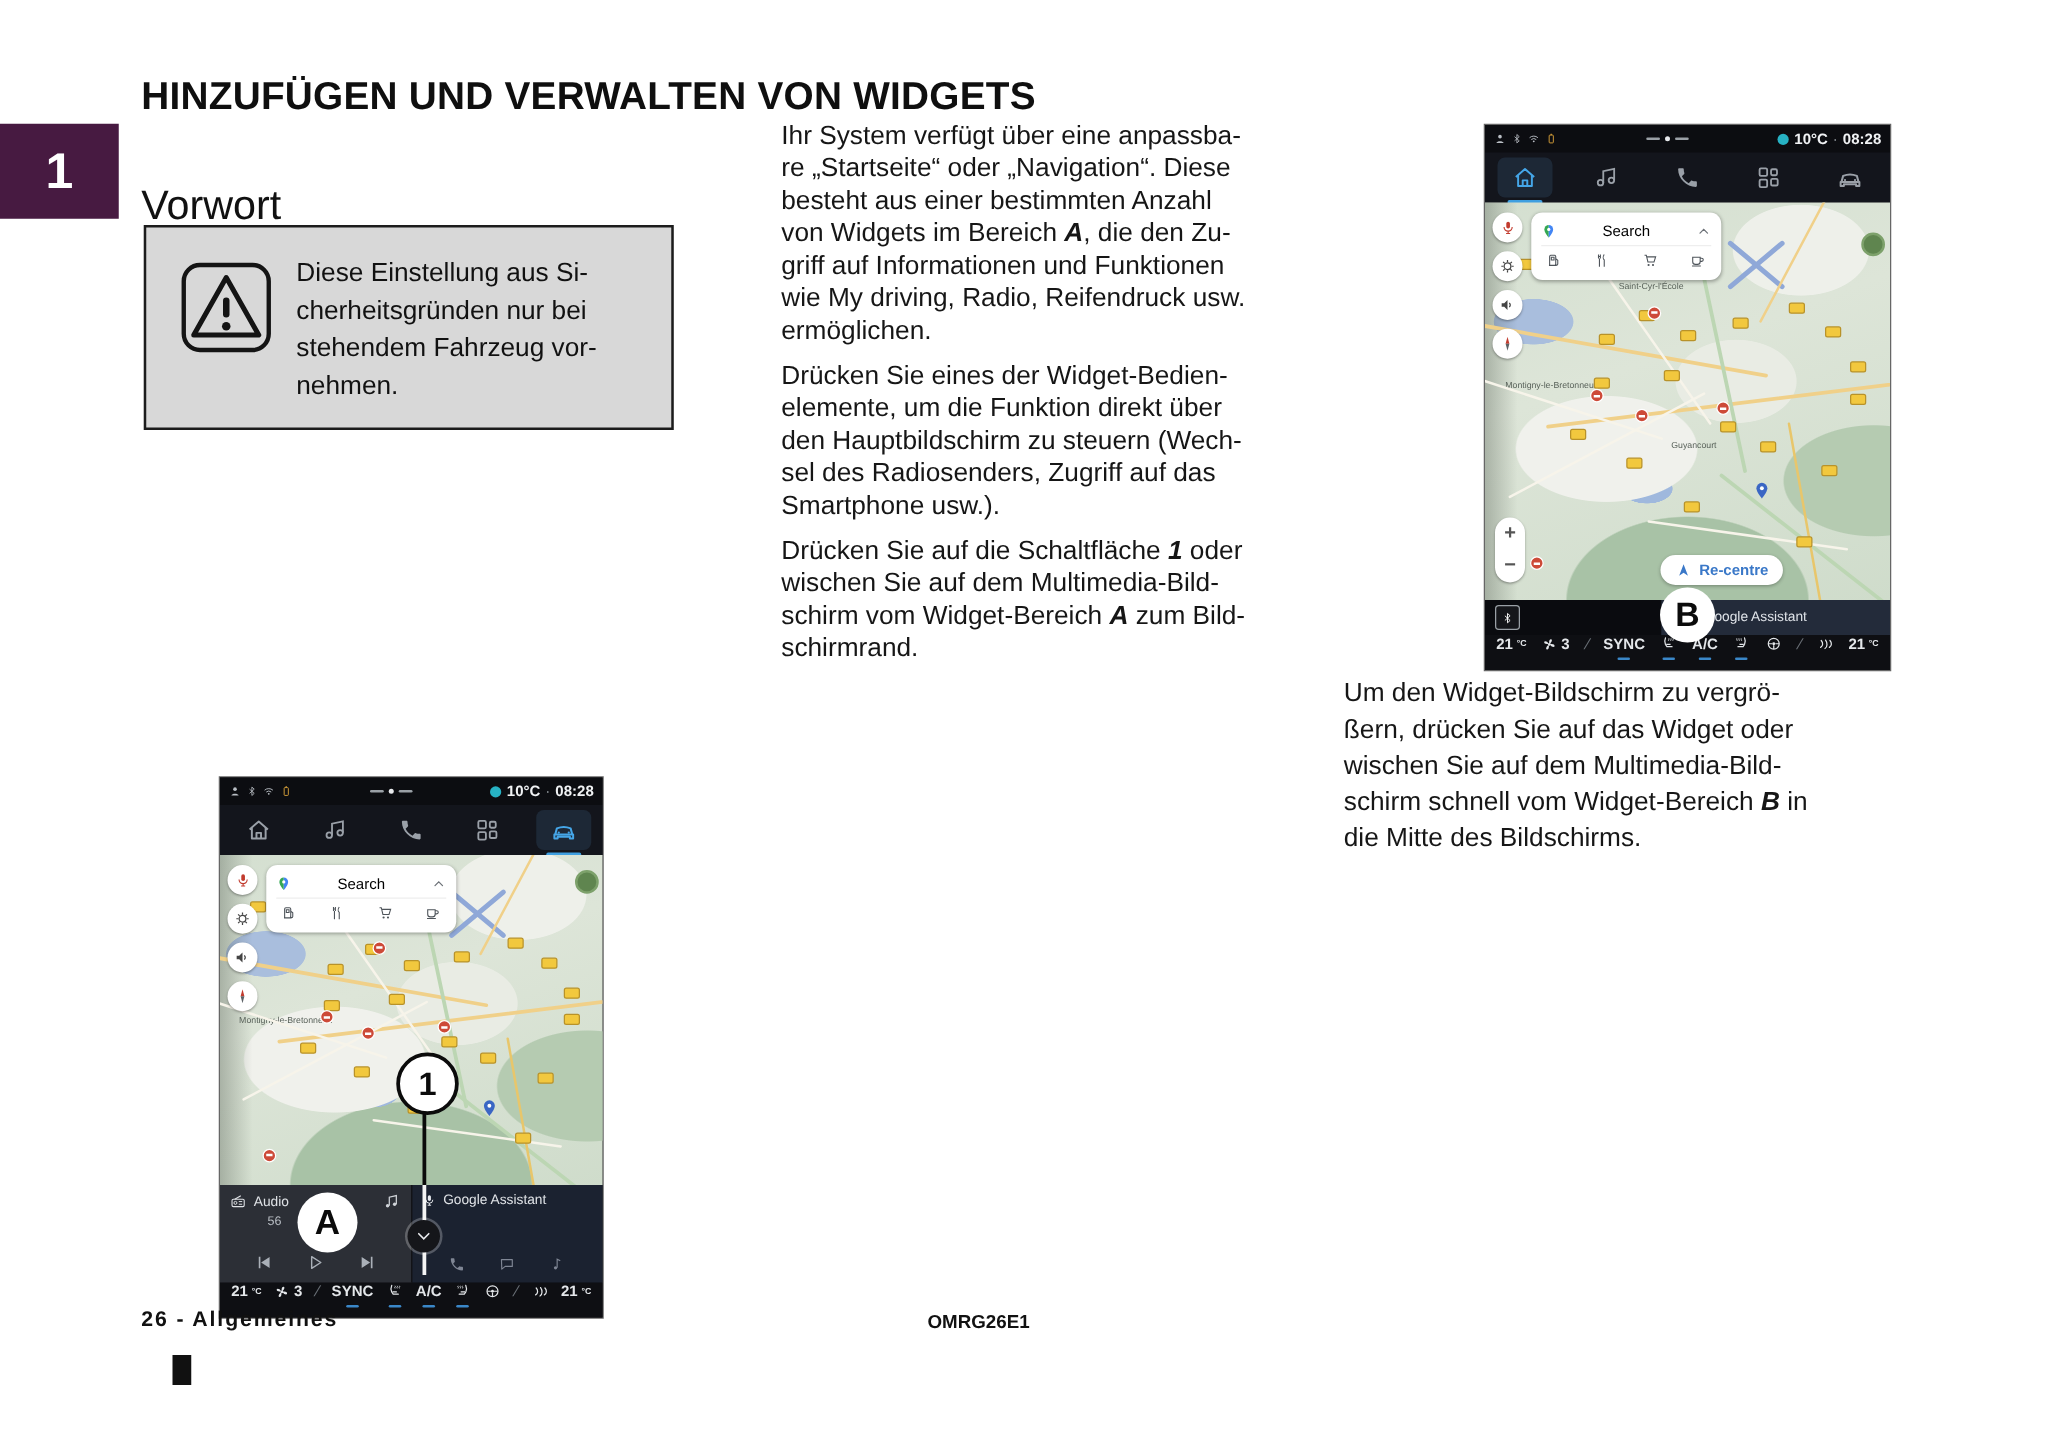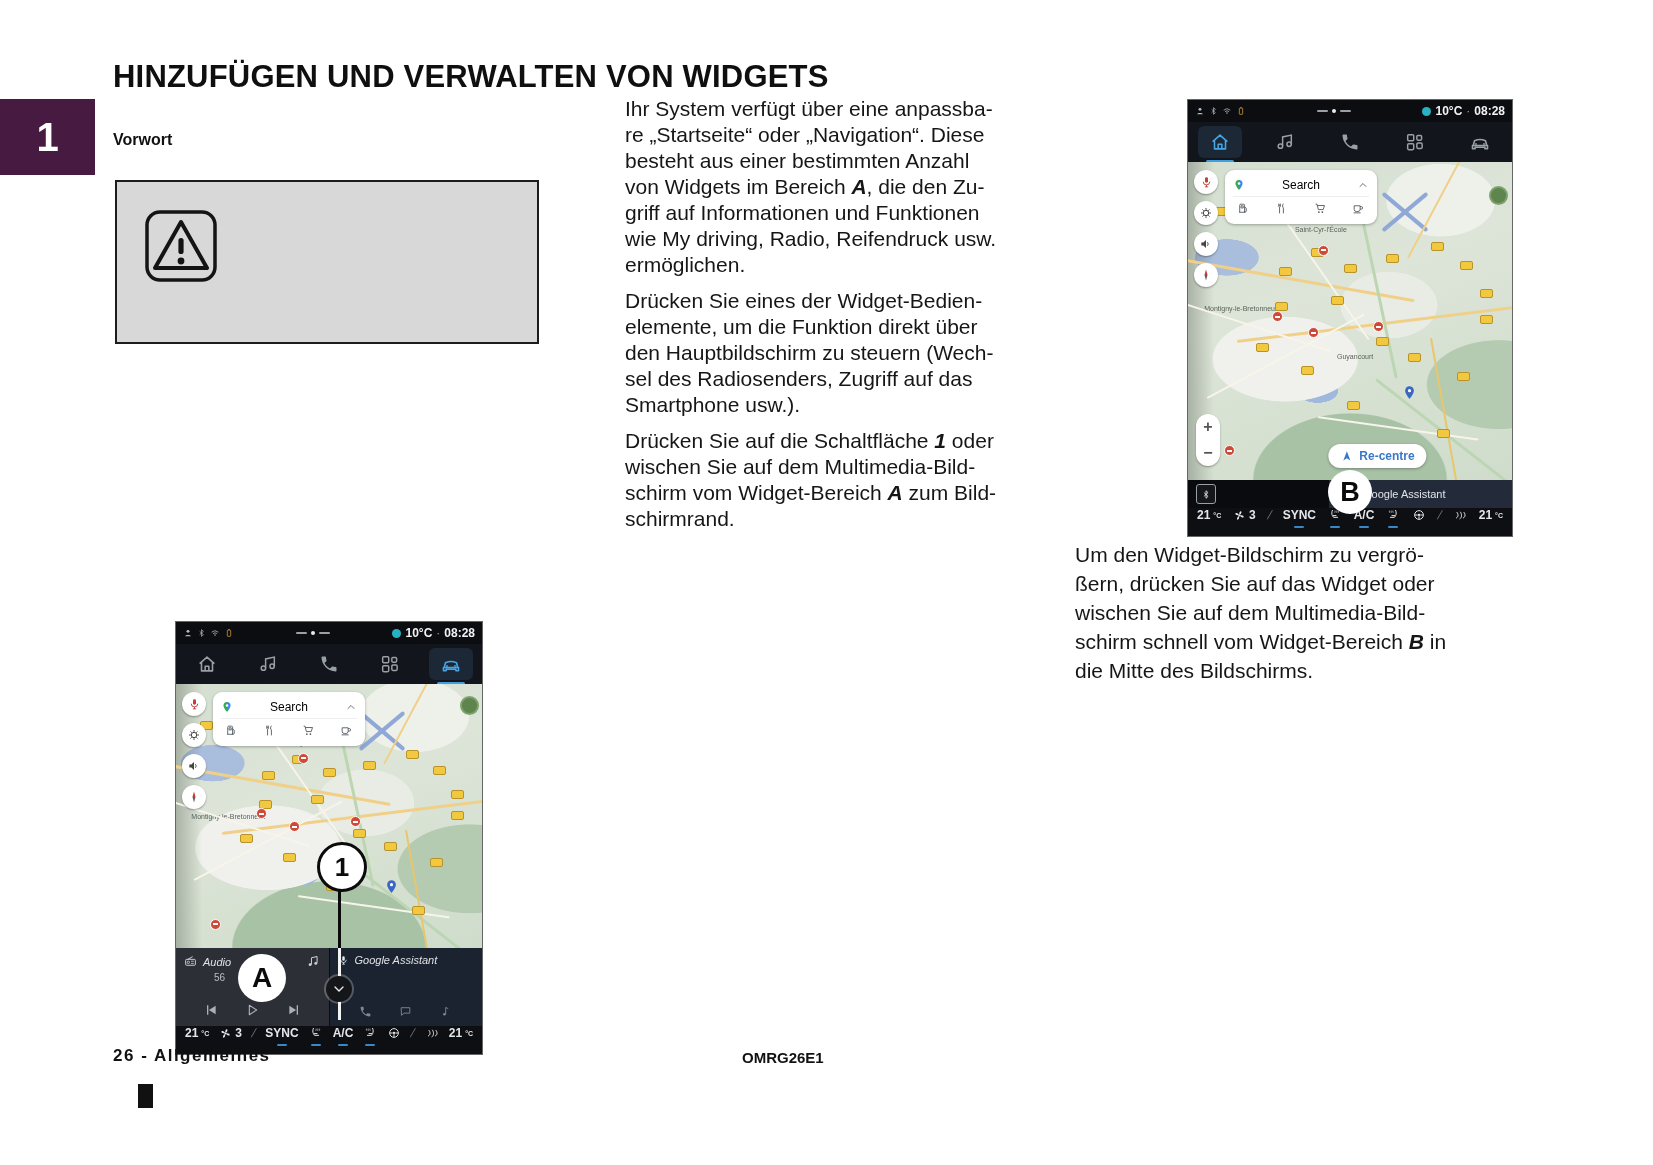--- a/index.html
+++ b/index.html
@@ -3,21 +3,21 @@
 <meta charset="utf-8">
 <style>
   html,body{margin:0;padding:0;background:#fff;}
   body{font-family:"Liberation Sans", sans-serif; color:#111;}
   #page{position:relative;width:1653px;height:1165px;background:#fff;overflow:hidden;}
 
   
   .doc-title{position:absolute;left:113px;top:38px;font-size:31px;font-weight:700;letter-spacing:.2px;color:#0f0f0f;}
   .chapter-tab{position:absolute;left:0;top:99px;width:95px;height:76px;background:#471a41;color:#fff;
     display:flex;align-items:center;justify-content:center;font-size:40px;font-weight:700;}
-  .section-heading{position:absolute;left:113px;top:118px;font-size:16px;font-weight:700;}
+  .section-heading{position:absolute;left:113px;top:118px;font-size:33px;font-weight:400;}
   .h2{font-size:26px;font-weight:700;margin:22px 0 12px 0;}
 
   .para{white-space:pre-line;font-size:21px;line-height:26px;color:#161616;margin:0 0 10px 0;}
   .para.wide{line-height:29px;}
   .marker{font-weight:700;font-style:italic;}
 
   .warn-box{position:absolute;left:115px;top:180px;width:424px;height:164px;background:#d8d8d8;border:2px solid #1c1c1c;box-sizing:border-box;}
   .warn-icon{position:absolute;left:26px;top:26px;}
   .warn-text{position:absolute;left:120px;top:22px;width:288px;font-size:21px;line-height:30px;white-space:pre-line;}
 
@@ -79,21 +79,21 @@
   .zoom-ctrl span{height:26px;display:flex;align-items:center;justify-content:center;font-size:16px;color:#555;font-weight:700;}
   .recentre{position:absolute;left:50%;transform:translateX(-22%);bottom:12px;height:24px;background:#fff;border-radius:12px;box-shadow:0 1px 3px rgba(0,0,0,.3);display:flex;align-items:center;gap:6px;padding:0 12px;z-index:4;}
   .recentre .lbl{color:#3a78c8;font-size:12px;font-weight:700;}
 
   .pin{position:absolute;z-index:3;}
 
   
   .widgets{height:78px;display:flex;position:relative;}
   .widget-audio{flex:1;background:#2c2f36;position:relative;color:#dfe2e6;border-right:1px solid #0a0b0e;}
   .widget-assist{flex:1;background:#1b2230;position:relative;color:#dfe2e6;}
-  .w-head{display:flex;align-items:center;gap:6px;padding:6px 8px 0 8px;font-size:11px;font-style:italic;}
+  .w-head{display:flex;align-items:center;gap:6px;padding:6px 8px 0 8px;font-size:11px;}
   .w-head .spacer{flex:1;}
   .audio-freq{position:absolute;left:38px;top:24px;font-size:10px;color:#b9bec4;}
   .media-row{position:absolute;left:0;right:0;bottom:8px;display:flex;justify-content:space-around;padding:0 14px;color:#aab0b8;}
   .assist-row{position:absolute;left:0;right:0;bottom:8px;display:flex;justify-content:space-around;padding:0 16px;color:#7f8694;}
 
   
   .b-bar{height:28px;background:#0a0b0f;display:flex;align-items:center;position:relative;padding:0 8px;color:#cfd3d8;}
   .bt-badge{width:18px;height:18px;border:1px solid #9aa0a6;border-radius:3px;display:flex;align-items:center;justify-content:center;color:#fff;background:#15161a;}
   .assist-strip{position:absolute;right:0;top:0;bottom:0;width:46%;background:#232b3a;display:flex;align-items:center;padding-left:34px;font-size:11px;color:#dfe3e8;}
 
@@ -256,20 +256,24 @@
 
   <div class="warn-box">
     <div class="warn-icon">
       <svg width="76" height="76" viewBox="0 0 76 76">
         <rect x="4" y="4" width="68" height="68" rx="13" fill="none" stroke="#141414" stroke-width="3.5"></rect>
         <path d="M38 14 L64 60 H12 Z" fill="none" stroke="#141414" stroke-width="4" stroke-linejoin="round"></path>
         <rect x="35.4" y="30" width="5.2" height="16" rx="2.6" fill="#141414"></rect>
         <circle cx="38" cy="53" r="3.4" fill="#141414"></circle>
       </svg>
     </div>
+    <div class="warn-text">Diese Einstellung aus Si-
+cherheitsgründen nur bei
+stehendem Fahrzeug vor-
+nehmen.</div>
   </div>
 
 
   <div class="col2">
     <p class="para">Ihr System verfügt über eine anpassba-
 re „Startseite“ oder „Navigation“. Diese
 besteht aus einer bestimmten Anzahl
 von Widgets im Bereich <span class="marker">A</span>, die den Zu-
 griff auf Informationen und Funktionen
 wie My driving, Radio, Reifendruck usw.

